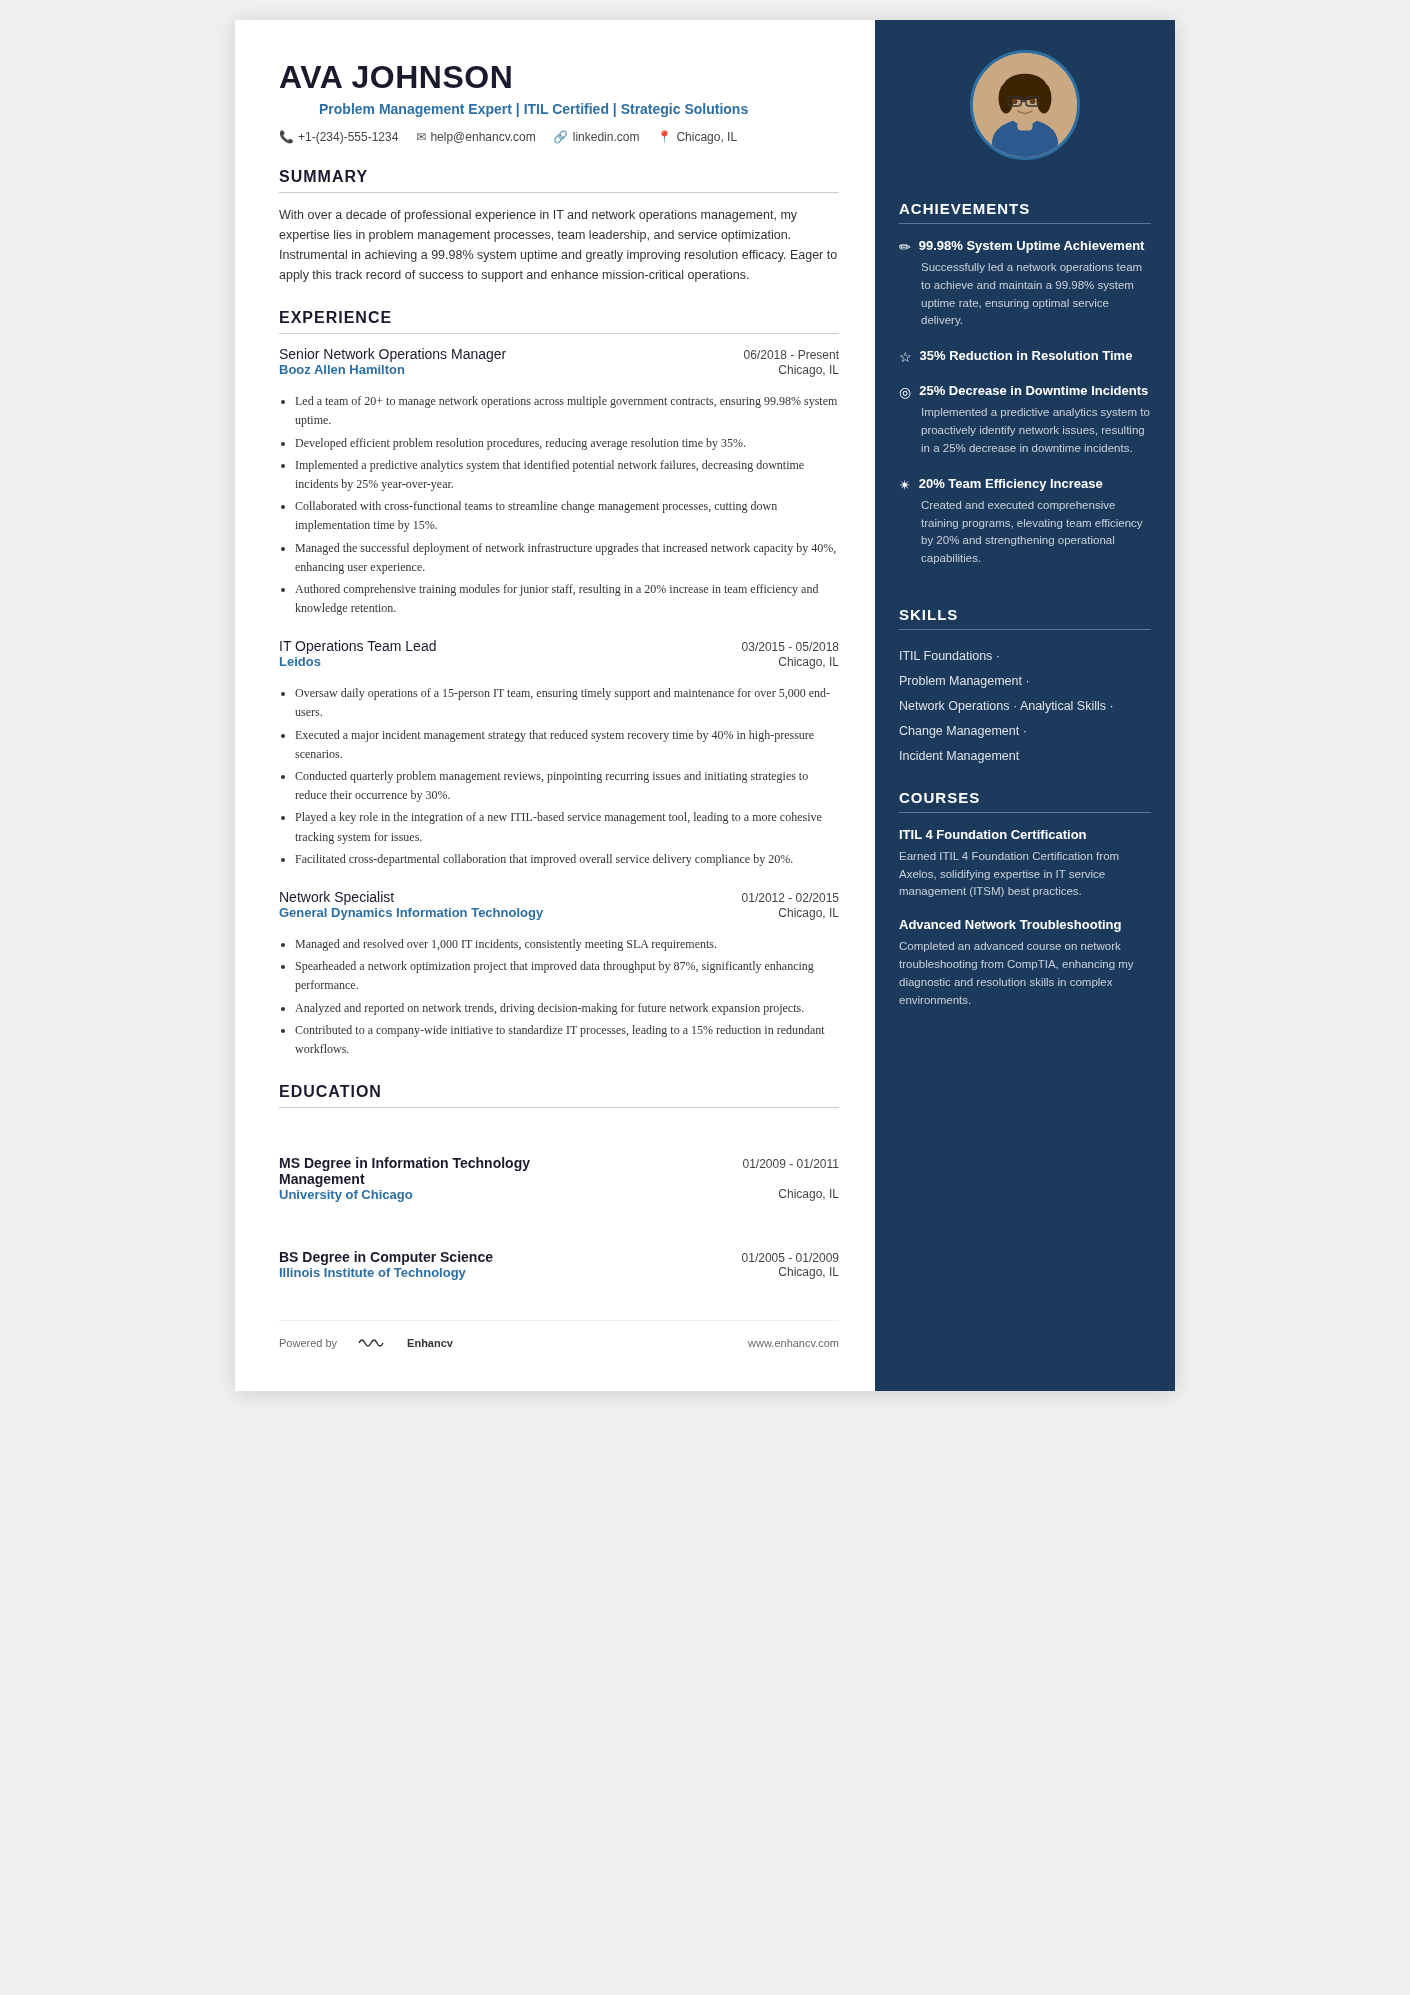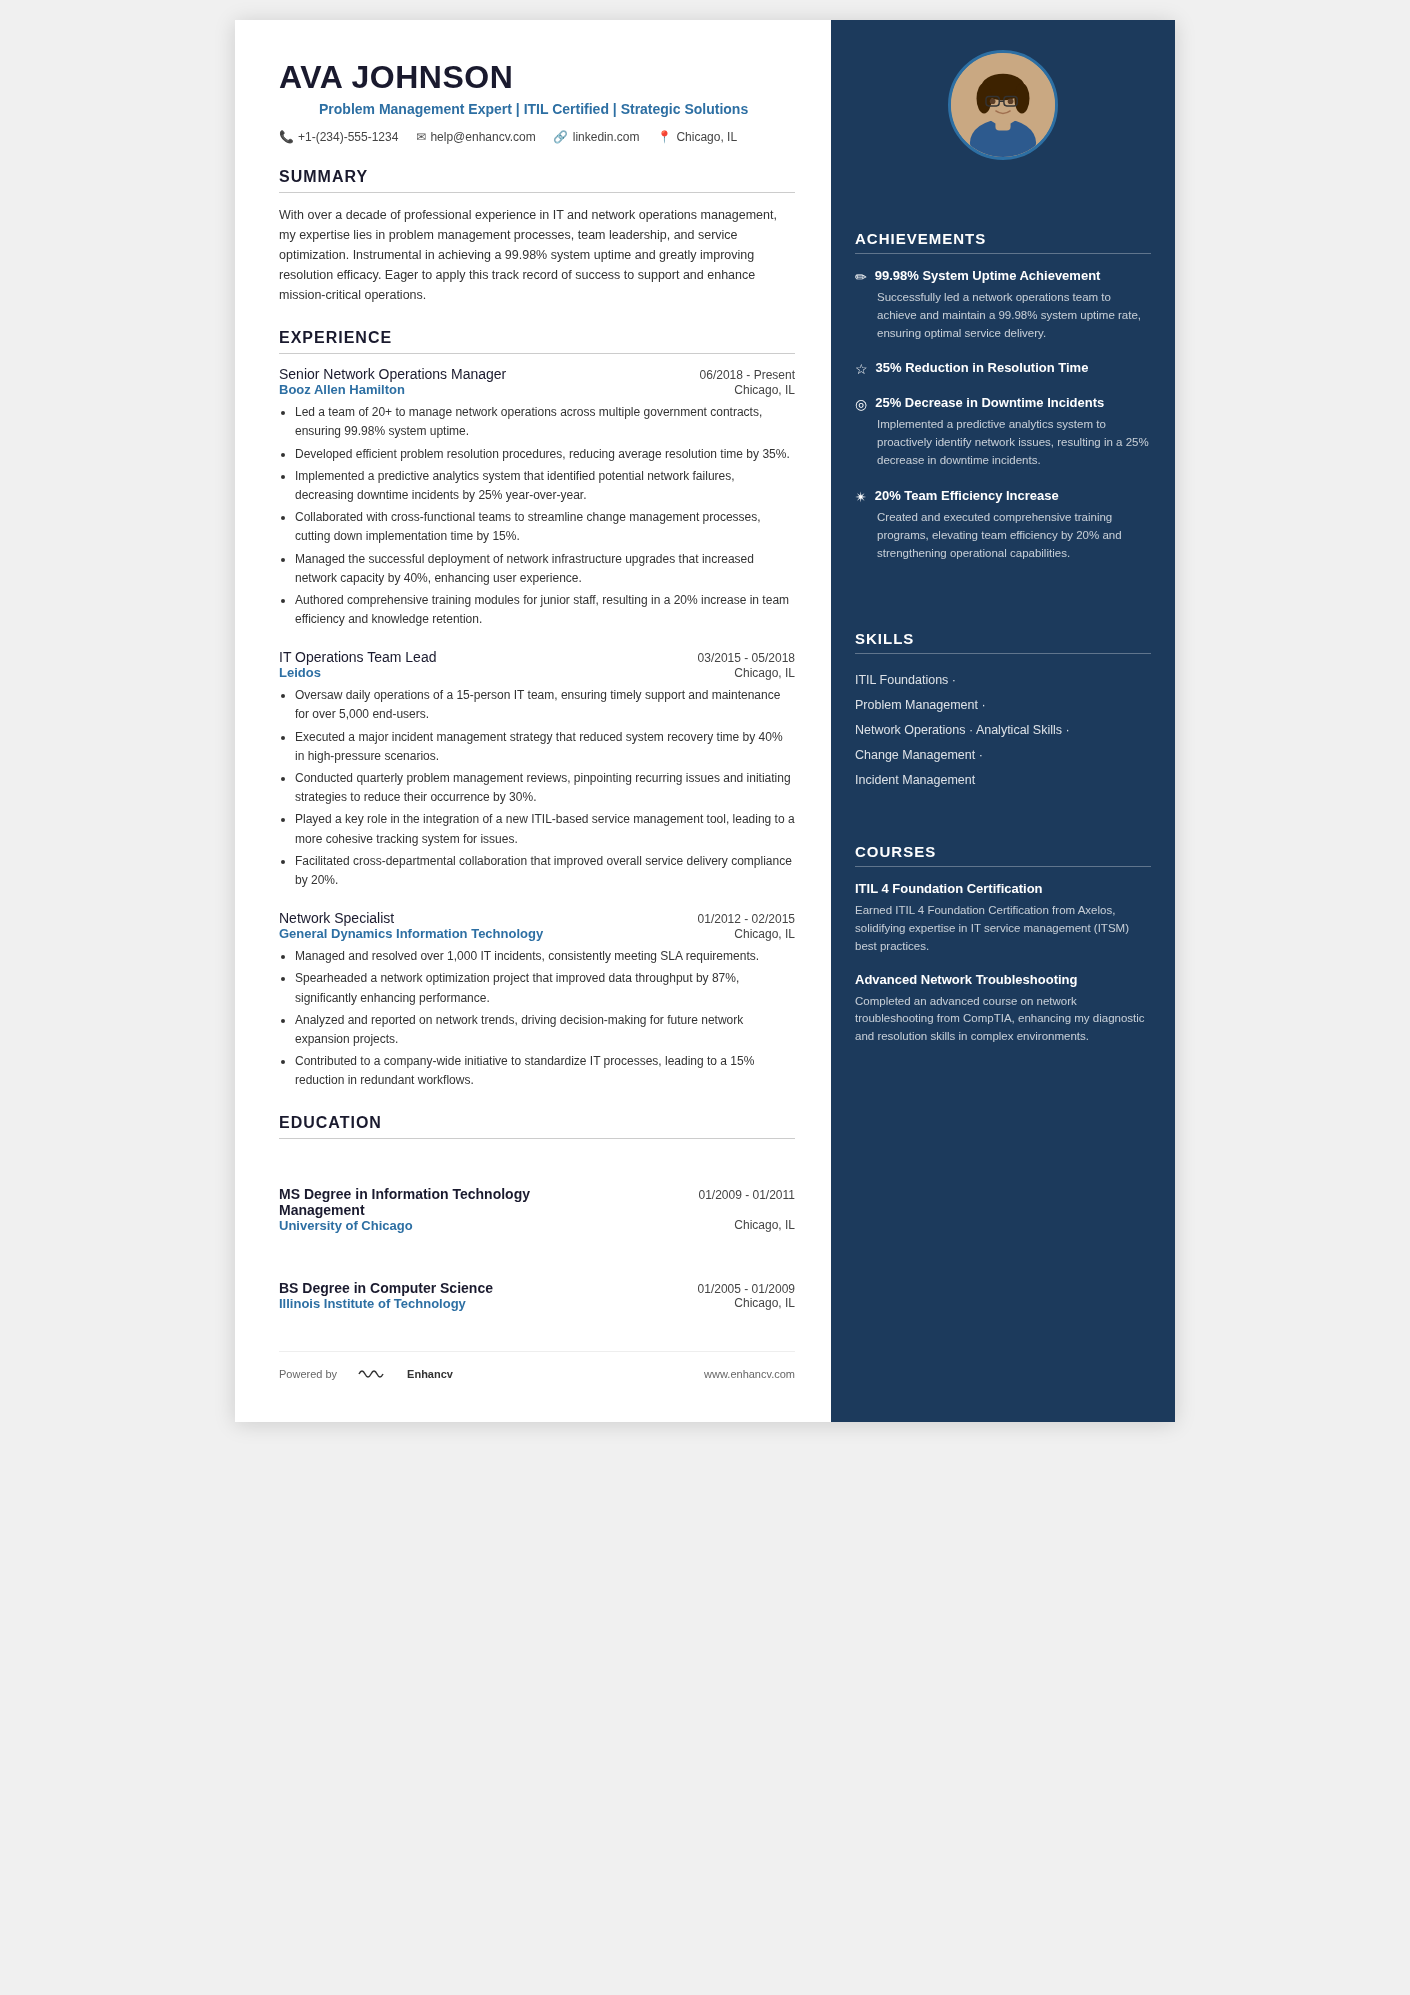--- a/index.html
+++ b/index.html
@@ -97,23 +97,24 @@
     .exp-company {
       font-size: 13px;
       font-weight: 600;
       color: #2d6fa3;
     }
     .exp-location {
       font-size: 12px;
       color: #444;
     }
     .exp-bullets {
-      margin-top: 6px;
+      margin-top: 15px;
       padding-left: 16px;
       list-style: disc;
+      font-family: Liberation Serif, serif;
     }
     .exp-bullets li {
       font-size: 12px;
       color: #333;
       line-height: 1.6;
       margin-bottom: 3px;
     }
     .edu-item { margin-bottom: 14px; margin-top: 47px; }
     .edu-header {
       display: flex;
@@ -149,26 +150,25 @@
       gap: 20px;
       font-size: 11px;
       color: #666;
     }
     .enhancv-logo {
       font-weight: 700;
       color: #333;
     }
     
     .right-col {
-      width: 344px;
+      width: 300px;
       background: #1c3a5c;
       padding: 0 0 40px 0;
       display: flex;
       flex-direction: column;
-      gap: 30px;
     }
     .photo-area {
       display: flex;
       justify-content: center;
       padding: 30px 20px 20px;
     }
     .photo-circle {
       width: 110px;
       height: 110px;
       border-radius: 50%;

